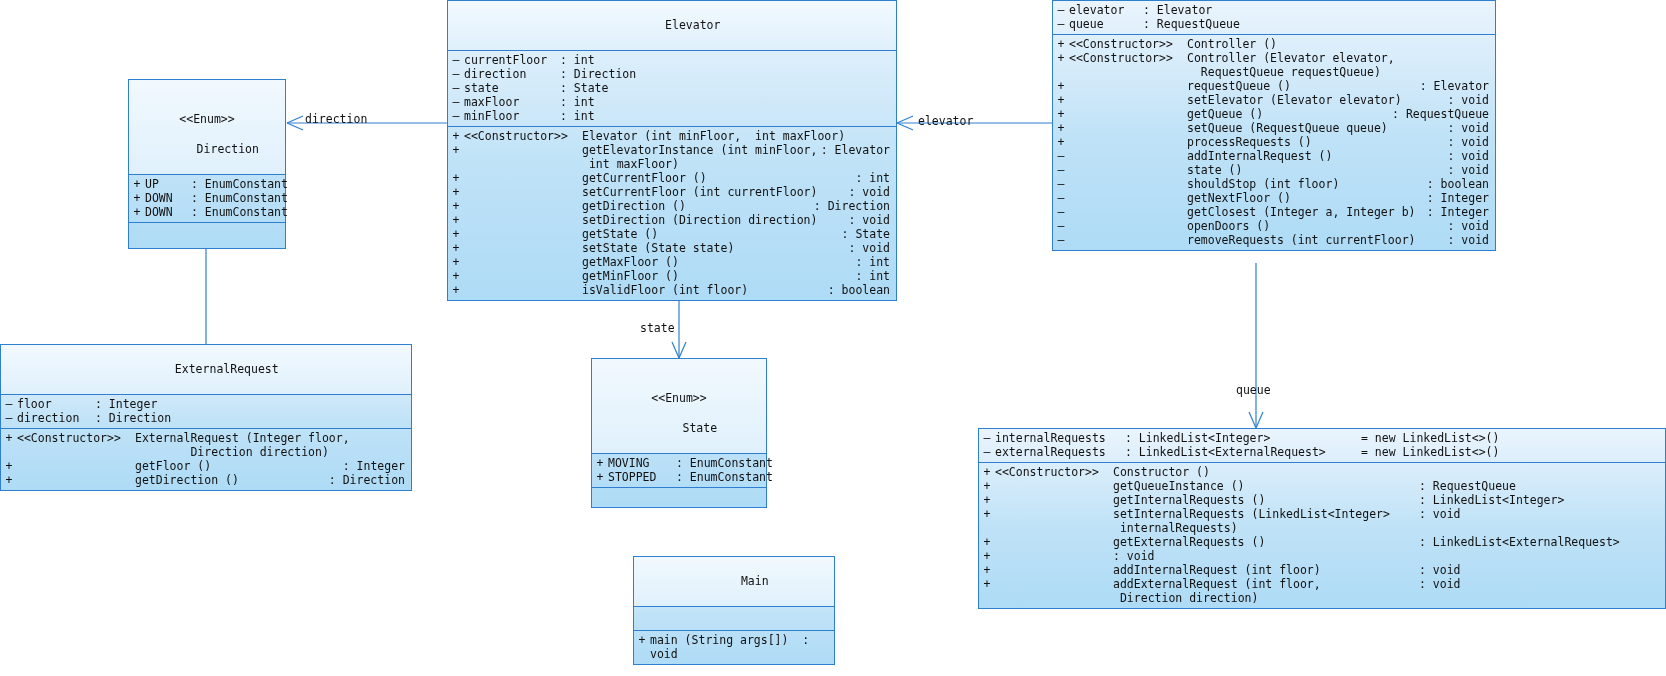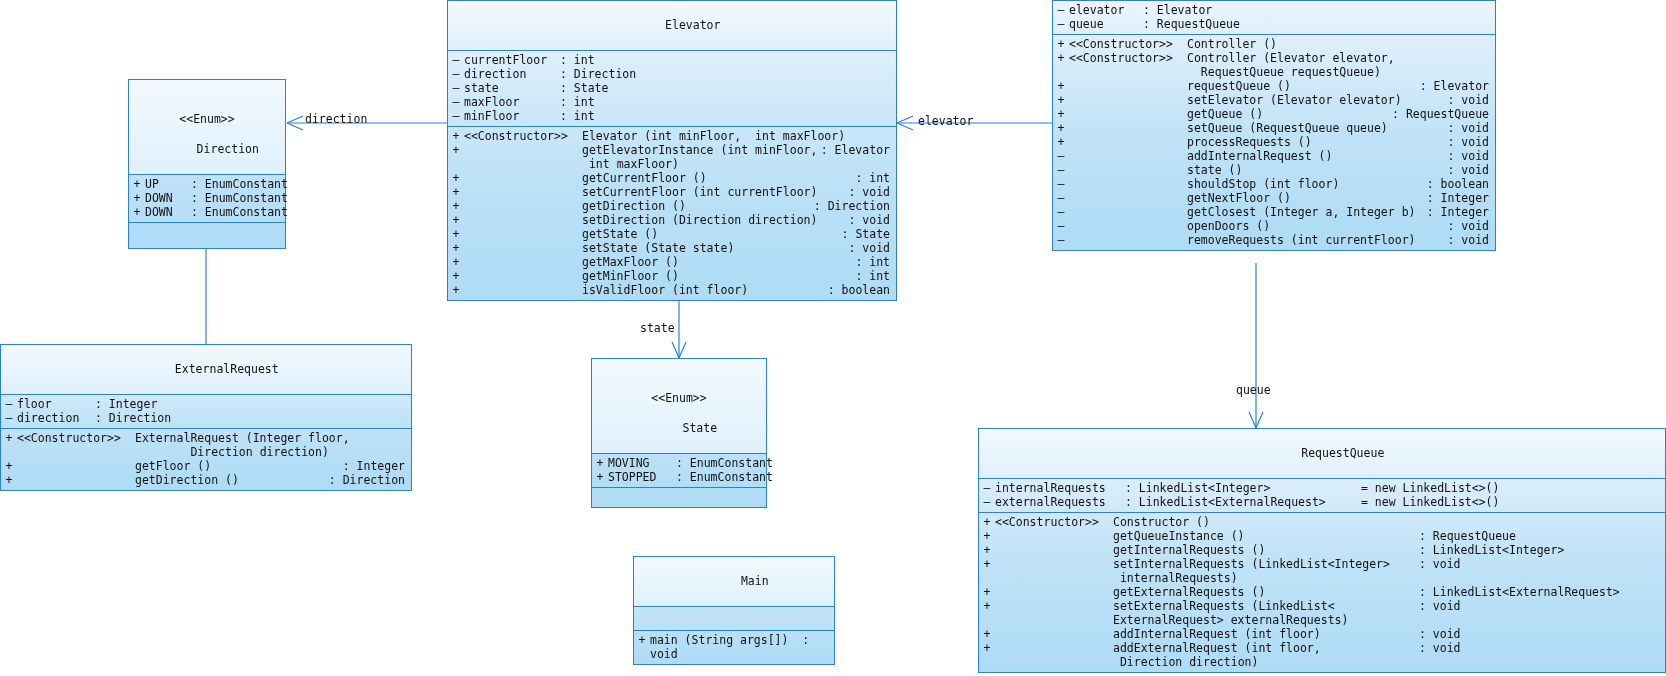--- a/index.html
+++ b/index.html
@@ -416,23 +416,20 @@
       <div class="row">
         <span class="vis">+</span>
         <span class="stereo-col" style="width:118px"></span>
         <span class="sig">getDirection ()</span>
         <span class="ret">: Direction</span>
       </div>
     </div>
   </div>
 
   <div class="uml-class" style="left:978px; top:428px; width:688px;">
-    <div class="cls-title">
-      <span>RequestQueue</span>
-    </div>
     <div class="cls-attrs">
       <div class="row">
         <span class="vis">–</span>
         <span class="name-col" style="width:130px">internalRequests</span>
         <span class="type-col" style="flex:0 0 236px">: LinkedList&lt;Integer&gt;</span>
         <span class="init-col">= new LinkedList&lt;&gt;()</span>
       </div>
       <div class="row">
         <span class="vis">–</span>
         <span class="name-col" style="width:130px">externalRequests</span>
@@ -468,22 +465,20 @@
       </div>
       <div class="row">
         <span class="vis">+</span>
         <span class="stereo-col" style="width:118px"></span>
         <span class="sig">getExternalRequests ()</span>
         <span class="ret" style="flex:0 0 240px">: LinkedList&lt;ExternalRequest&gt;</span>
       </div>
       <div class="row">
         <span class="vis">+</span>
         <span class="stereo-col" style="width:118px"></span>
-        <span class="sig">setExternalRequests (LinkedList&lt;
-ExternalRequest&gt; externalRequests)</span>
         <span class="ret" style="flex:0 0 240px">: void</span>
       </div>
       <div class="row">
         <span class="vis">+</span>
         <span class="stereo-col" style="width:118px"></span>
         <span class="sig">addInternalRequest (int floor)</span>
         <span class="ret" style="flex:0 0 240px">: void</span>
       </div>
       <div class="row">
         <span class="vis">+</span>

